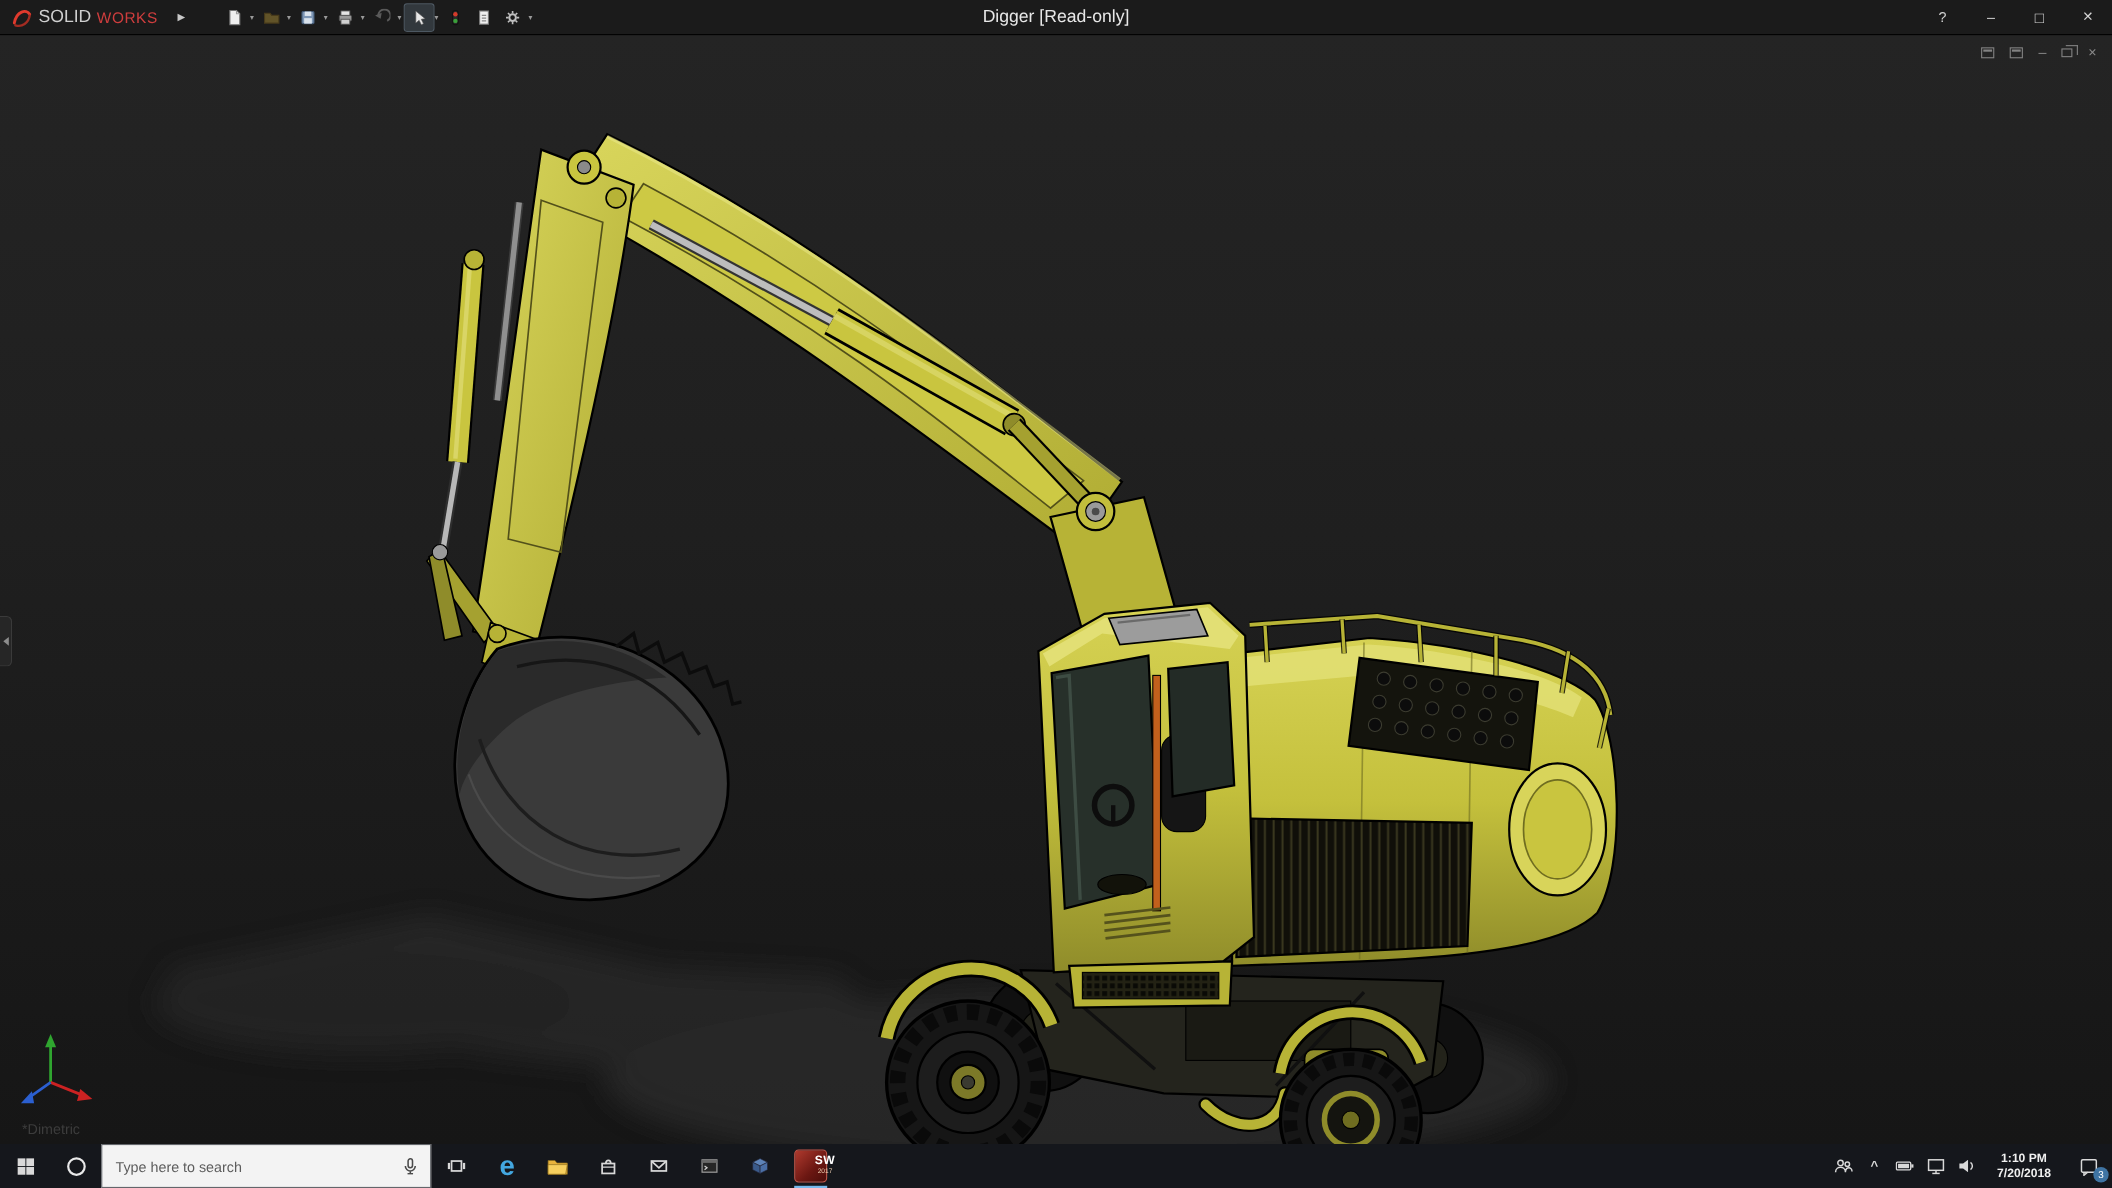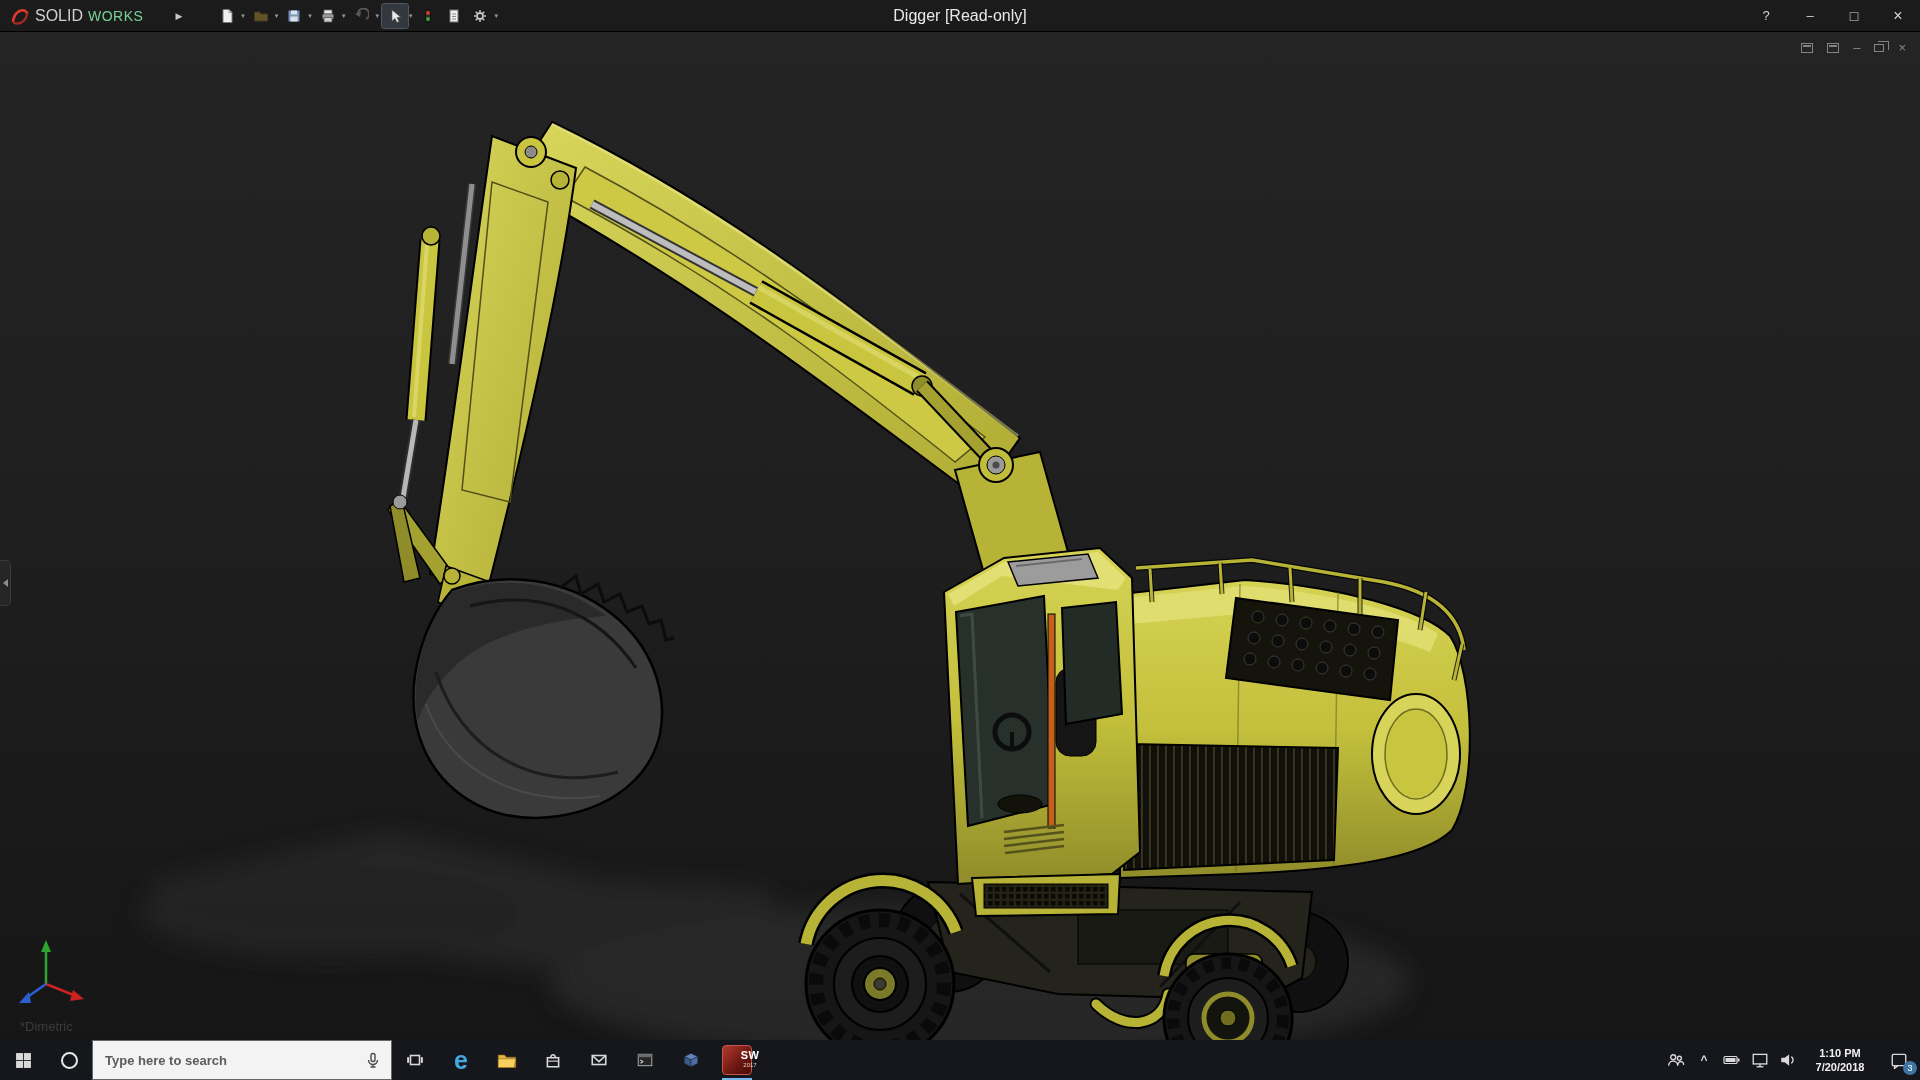--- a/index.html
+++ b/index.html
@@ -3,22 +3,22 @@
 <meta charset="utf-8">
 <style>
   * { margin:0; padding:0; box-sizing:border-box; }
   html,body { width:1920px; height:1080px; overflow:hidden; background:#000;
               font-family:"Liberation Sans","DejaVu Sans",sans-serif; }
 
   
   #titlebar { position:relative; height:32px; background:#1b1b1b; border-bottom:1px solid #000;
               display:flex; align-items:center; color:#cfcfcf; }
   .tb-left { display:flex; align-items:center; height:100%; padding-left:10px; }
-  .brand { display:flex; align-items:center; gap:5px; margin-right:26px; }
-  .brand-works { color:#86efac; font-weight:400; font-size:14px; letter-spacing:.5px; opacity:.85;text-align:right; }
+  .brand { display:flex; align-items:center; gap:5px; margin-right:12px; }
+  .brand-works { color:#ef4444; font-weight:400; font-size:14px; letter-spacing:.5px; opacity:.85;text-align:right; }
   .menu-expand { font-size:9px; color:#c8c8c8; padding:0 6px; cursor:default; }
   .toolbar { display:flex; align-items:center; margin-left:26px; }
   .tbtn { width:26px; height:24px; display:flex; align-items:center; justify-content:center; border-radius:2px; }
   .tbtn.selected { background:#32383d; outline:1px solid #4d5862; }
   .tbtn.disabled { opacity:.4; }
   .ddn { font-size:7px; color:#9a9a9a; padding:0 3px 0 1px; }
   .tb-title { position:absolute; left:50%; top:0; transform:translateX(-50%); line-height:32px;
               font-size:16px; color:#e8e8e8; white-space:nowrap; }
   .tb-right { margin-left:auto; display:flex; height:100%; }
   .winbtn { width:44px; height:100%; display:flex; align-items:center; justify-content:center;
@@ -45,21 +45,21 @@
                      border-bottom:4px solid transparent; border-right:5px solid #8d8d8d; }
   .view-label { position:absolute; left:20px; bottom:6px; font-size:13px; color:#3c3c3c;margin-top:34px; }
 
   
   #taskbar { height:40px; background:#15171c; display:flex; align-items:stretch; }
   .tk-btn { width:46px; display:flex; align-items:center; justify-content:center; position:relative; }
   .cortana-ring { width:17px; height:17px; border:2px solid #e8e8e8; border-radius:50%; }
   .searchbox { width:300px; background:#f3f3f3; border:1px solid #63666b; display:flex; align-items:center; }
   .searchbox input { flex:1; height:100%; border:none; outline:none; background:transparent;
                      font-size:13px; color:#333; padding-left:12px;
-                     font-family:"Liberation Sans","DejaVu Sans",sans-serif;font-weight:bold; }
+                     font-family:"Liberation Sans","DejaVu Sans",sans-serif; }
   .searchbox input::placeholder { color:#5c5c5c; opacity:1; }
   .mic { margin-right:10px; display:flex; }
   .edge-glyph { font-size:25px; font-weight:700; color:#43a7e0; line-height:1; }
   .sw-ico { width:30px; height:30px; border-radius:4px; border:1px solid #c4574a;
             background:linear-gradient(135deg,#b03a2e 0%, #6b1712 60%, #4a0d0a 100%);
             display:flex; flex-direction:column; align-items:center; justify-content:center;padding-left:26px; }
   .sw-label { color:#fff; font-weight:700; font-size:11px; line-height:1; letter-spacing:.5px; }
   .sw-year { color:#f0d2b4; font-size:6px; line-height:1.4; }
   .run-line { position:absolute; bottom:0; left:8px; width:30px; height:2px; background:#76b9ed; }
   .tray { margin-left:auto; display:flex; align-items:center; }

